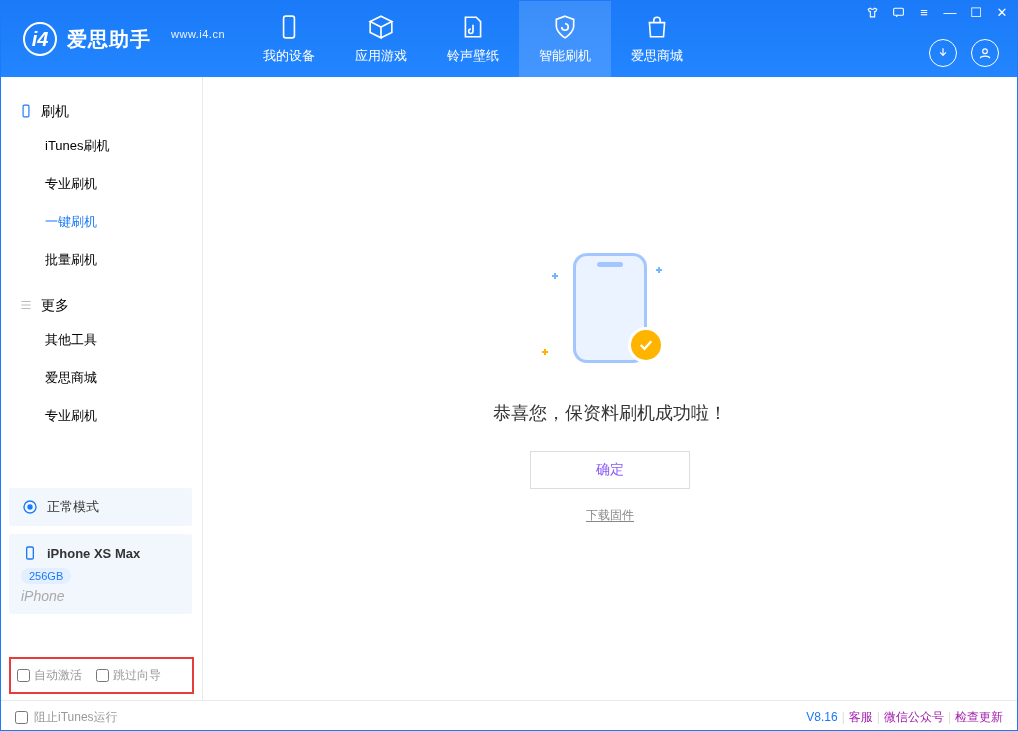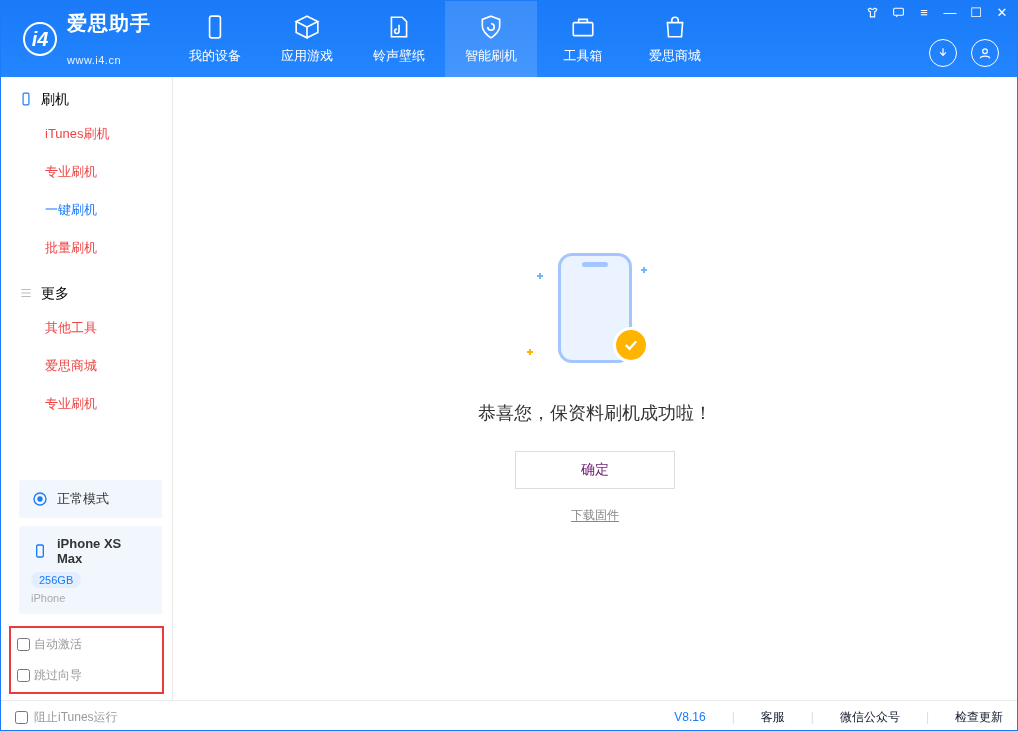--- a/index.html
+++ b/index.html
@@ -2,85 +2,85 @@
 <html><head>
 <meta charset="utf-8">
 <style>
 * { margin: 0; padding: 0; box-sizing: border-box; font-family: "Microsoft YaHei", "PingFang SC", sans-serif; }
 body { background: #fff; width: 1018px; height: 731px; overflow: hidden; border: 1px solid #1a7af8; }
 
 
 .header { height: 76px; background: linear-gradient(to bottom, #1a7af8, #2385ff); display: flex; align-items: center; color: #fff; position: relative; }
 .logo-area { display: flex; align-items: center; padding: 0 18px 0 22px; gap: 10px; }
 .logo-circ { width: 34px; height: 34px; border: 2px solid #fff; border-radius: 50%; display: flex; align-items: center; justify-content: center; font-size: 20px; font-weight: bold; font-style: italic; }
-.logo-text { display: flex; flex-direction: column; line-height: 1.1; gap: 20px; }
+.logo-text { display: flex; flex-direction: row; line-height: 1.1; gap: 20px; }
 .logo-title { font-size: 20px; font-weight: bold; letter-spacing: 1px; }
 .logo-sub { font-size: 11px; opacity: .9; letter-spacing: .5px; }
 
 .nav { display: flex; height: 100%; }
 .nav-item { width: 92px; height: 100%; display: flex; flex-direction: column; align-items: center; justify-content: center; gap: 6px; font-size: 13px; cursor: pointer; position: relative; }
 .nav-item.active { background: rgba(255,255,255,0.15); }
 .nav-ico { width: 28px; height: 28px; display: flex; align-items: center; justify-content: center; }
 .nav-ico svg { width: 26px; height: 26px; fill: #fff; stroke: #fff; }
 
 .win-ctrls { position: absolute; right: 8px; top: 4px; display: flex; gap: 12px; align-items: center; }
 .win-ctrls .wbtn { width: 14px; height: 14px; display:flex; align-items:center; justify-content:center; cursor: pointer; color:#fff; font-size:13px; }
 .header-right { position: absolute; right: 18px; bottom: 10px; display: flex; gap: 14px; }
 .circ-btn { width: 28px; height: 28px; border: 1.5px solid #fff; border-radius: 50%; display: flex; align-items: center; justify-content: center; cursor: pointer; }
 .circ-btn svg { width:14px; height:14px; stroke:#fff; fill:none; stroke-width:2; }
 
 
 .body { display: flex; height: calc(100% - 76px - 30px); }
 
 
-.sidebar { width: 172px; border-right: 1px solid #eaeaea; padding-top: 8px; position: relative; }
+.sidebar { width: 202px; border-right: 1px solid #eaeaea; padding-top: 20px; position: relative; }
 .sb-group { margin-bottom: 12px; }
 .sb-head { display: flex; align-items: center; gap: 8px; padding: 6px 18px; font-size: 14px; color: #000; font-weight: 500; }
 .sb-head svg { width: 14px; height: 14px; }
-.sb-item { padding: 10px 18px 10px 44px; font-size: 13px; color: #ef4444; cursor: pointer; }
+.sb-item { padding: 10px 18px 10px 44px; font-size: 13px; color: #000000; cursor: pointer; }
 .sb-item.active { color: #1a7af8; }
 
-.sb-cards { position: absolute; left: 18px; right: 10px; bottom: 86px; display:flex; flex-direction:column; gap:8px;justify-content:flex-end; }
+.sb-cards { position: absolute; left: 8px; right: 10px; bottom: 86px; display:flex; flex-direction:column; gap:8px;justify-content:flex-end; }
 .sb-card { background: #f2f7fe; border-radius: 2px; padding: 10px 12px; font-size: 13px; color: #333; display:flex; align-items:center; gap:8px; }
 .sb-card .ico { width:18px; height:18px; display:flex; align-items:center; justify-content:center; }
 .sb-card .ico svg { width:16px; height:16px; }
 .dev-card { flex-direction: column; align-items: flex-start; gap:4px; }
 .dev-top { display:flex; align-items:center; gap:8px; font-weight:bold; }
 .dev-badge { background:#e3efff; color:#1a7af8; font-size:11px; padding:2px 8px; border-radius:10px; margin-top:2px; }
-.dev-sub { font-size:11px; color:#aaa; }
+.dev-sub { font-size:14px; color:#aaa;font-style:italic; }
 
 .sb-bottom { position:absolute; left:0; right:0; bottom:0; }
-.sb-checks { border:2px solid #e83b3b; margin: 6px 8px; padding: 8px 6px; display:flex; gap:14px;flex-direction:column; }
+.sb-checks { border:2px solid #e83b3b; margin: 6px 8px; padding: 8px 6px; display:flex; gap:14px; }
 .chk { display:flex; align-items:center; gap:4px; font-size:12px; color:#999; cursor:pointer; }
 .chk input { width:13px; height:13px; }
 
 
 .main { flex:1; display:flex; flex-direction:column; align-items:center; justify-content:center; }
 .illus { position:relative; width:120px; height:120px; margin-bottom:28px; }
 .phone { width:74px; height:110px; border:3px solid #a3c6ff; border-radius:14px; background:#eaf3ff; position:absolute; left:50%; top:0; transform:translateX(-50%); }
 .phone::before { content:""; position:absolute; top:6px; left:50%; transform:translateX(-50%); width:26px; height:5px; background:#a3c6ff; border-radius:3px; }
 .check-badge { position:absolute; right:6px; bottom:10px; width:36px; height:36px; background:#ffb400; border-radius:50%; border:3px solid #fff; display:flex; align-items:center; justify-content:center; }
 .check-badge svg { width:18px; height:18px; stroke:#fff; stroke-width:3; fill:none; }
 .sparkle { position:absolute; width:6px; height:6px; }
 .sparkle::before,.sparkle::after { content:""; position:absolute; background:currentColor; }
 .sparkle::before { width:6px; height:2px; top:2px; left:0; }
 .sparkle::after { width:2px; height:6px; top:0; left:2px; }
 .sp1{ color:#6fb8ff; top:20px; left:2px; } .sp2{ color:#ffb400; bottom:18px; left:-8px; } .sp3{ color:#6fb8ff; top:14px; right:8px; }
 
 .msg { font-size:18px; color:#333; margin-bottom:26px; }
-.ok-btn { width:160px; height:38px; border:1px solid #ddd; background:#fff; font-size:14px; color:#701a75; cursor:pointer; margin-bottom:18px; }
+.ok-btn { width:160px; height:38px; border:1px solid #ddd; background:#fff; font-size:14px; color:#8b5cf6; cursor:pointer; margin-bottom:18px; }
 .log-link { font-size:12px; color:#888; cursor:pointer; text-decoration:underline; text-underline-offset:2px; }
 
 
 .footer { height:30px; border-top:1px solid #eaeaea; display:flex; align-items:center; padding:16px 14px; font-size:12px; color:#999; }
 .footer .left { display:flex; align-items:center; gap:6px; }
-.footer .right { margin-left:auto; display:flex; align-items:center; gap:26px; }
+.footer .right { margin-left:auto; display:flex; align-items:center; gap:4px; }
 .footer .ver { color:#1a7af8; }
 .footer .sep { color:#ddd; }
-.footer .flink { color:#0f172a; cursor:pointer; }
+.footer .flink { color:#a21caf; cursor:pointer; }
 </style>
 </head>
 <body>
 
 <div class="header">
   <div class="logo-area">
     <div class="logo-circ">i4</div>
     <div class="logo-text">
       <span class="logo-title">爱思助手</span>
       <span class="logo-sub">www.i4.cn</span>
@@ -113,29 +113,20 @@
       <span>铃声壁纸</span>
     </div>
     <div class="nav-item active">
       <span class="nav-ico">
           <svg viewBox="0 0 24 24">
             <path d="M12 2 L20 5 V11 C20 17 12 22 12 22 C12 22 4 17 4 11 V5 Z" fill="none" stroke-width="1.5"></path>
             <path d="M9 12 A3 3 0 1 0 12 9" fill="none" stroke-width="1.5"></path>
           </svg>
         </span>
       <span>智能刷机</span>
-    </div>
-    <div class="nav-item">
-      <span class="nav-ico">
-          <svg viewBox="0 0 24 24">
-            <rect x="3" y="8" width="18" height="12" rx="1" fill="none" stroke-width="1.5"></rect>
-            <path d="M8 8 V5 H16 V8" fill="none" stroke-width="1.5"></path>
-          </svg>
-        </span>
-      <span>工具箱</span>
     </div>
     <div class="nav-item">
       <span class="nav-ico">
           <svg viewBox="0 0 24 24">
             <path d="M5 8 H19 L18 21 H6 Z" fill="none" stroke-width="1.5"></path>
             <path d="M9 8 V6 a3 3 0 0 1 6 0 V8" fill="none" stroke-width="1.5"></path>
           </svg>
         </span>
       <span>爱思商城</span>
     </div>

